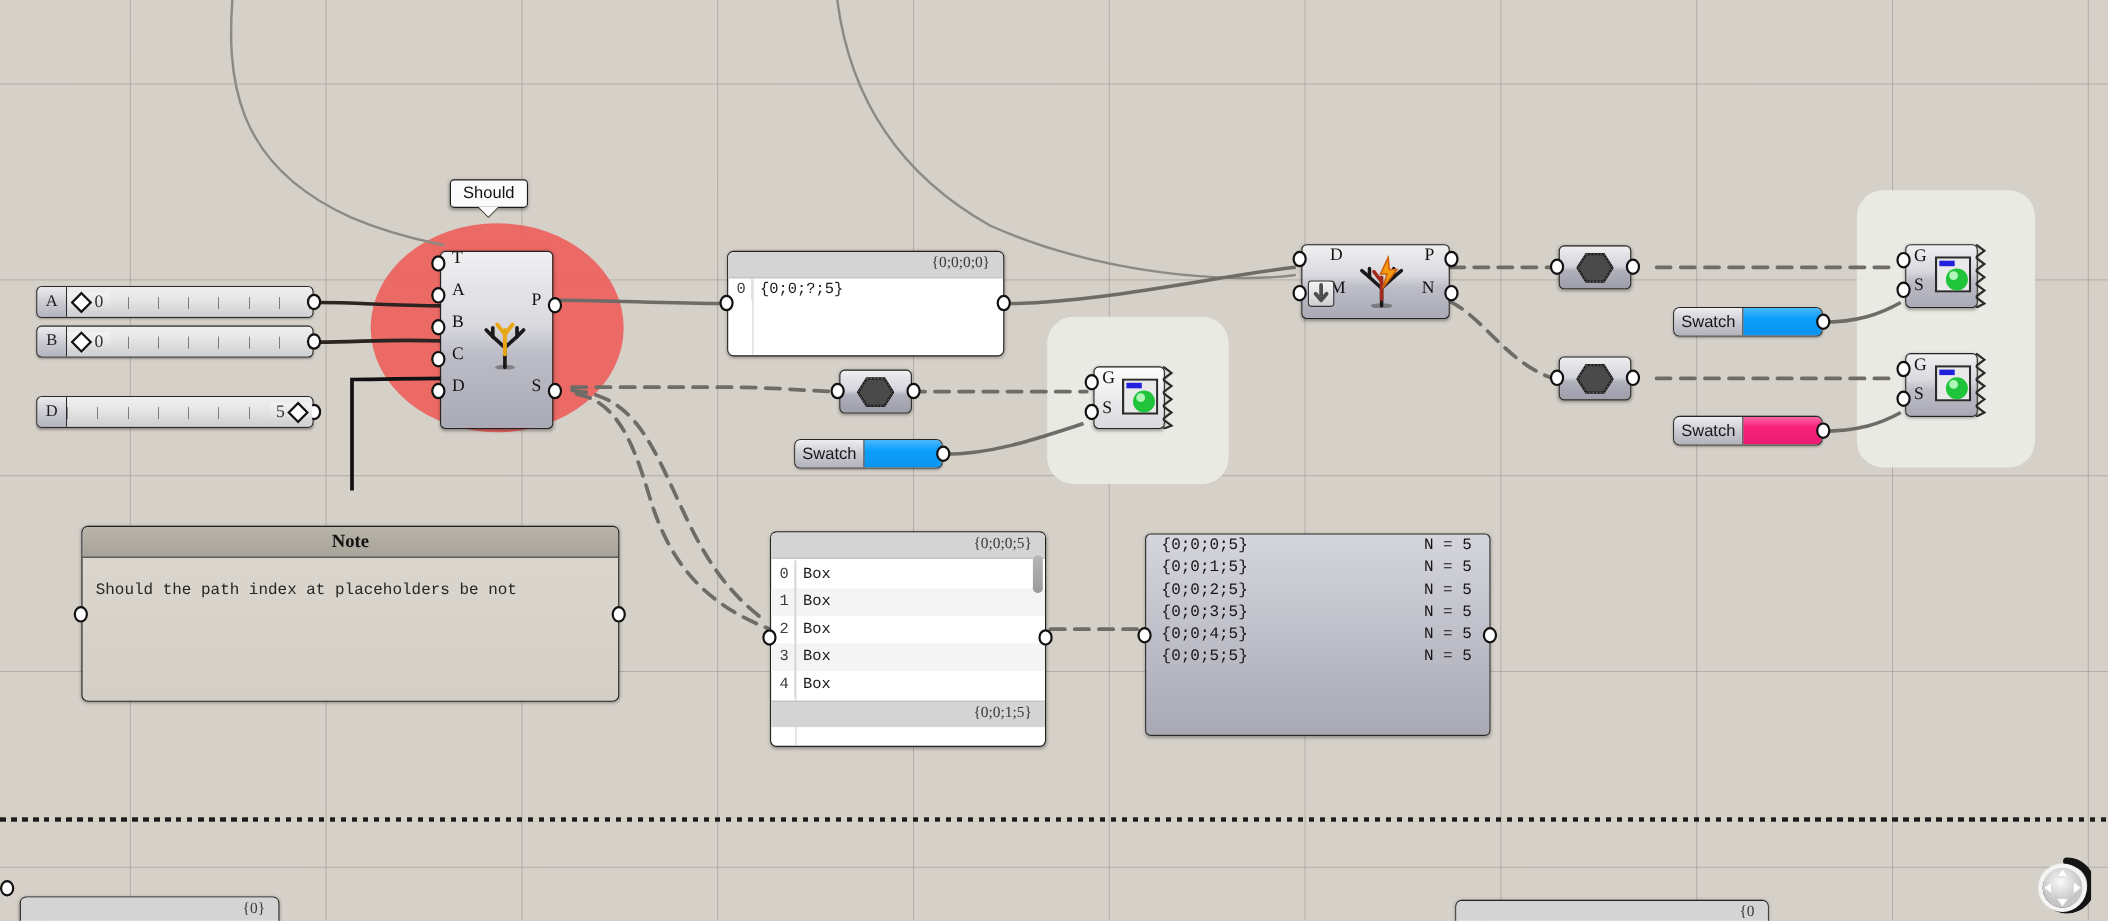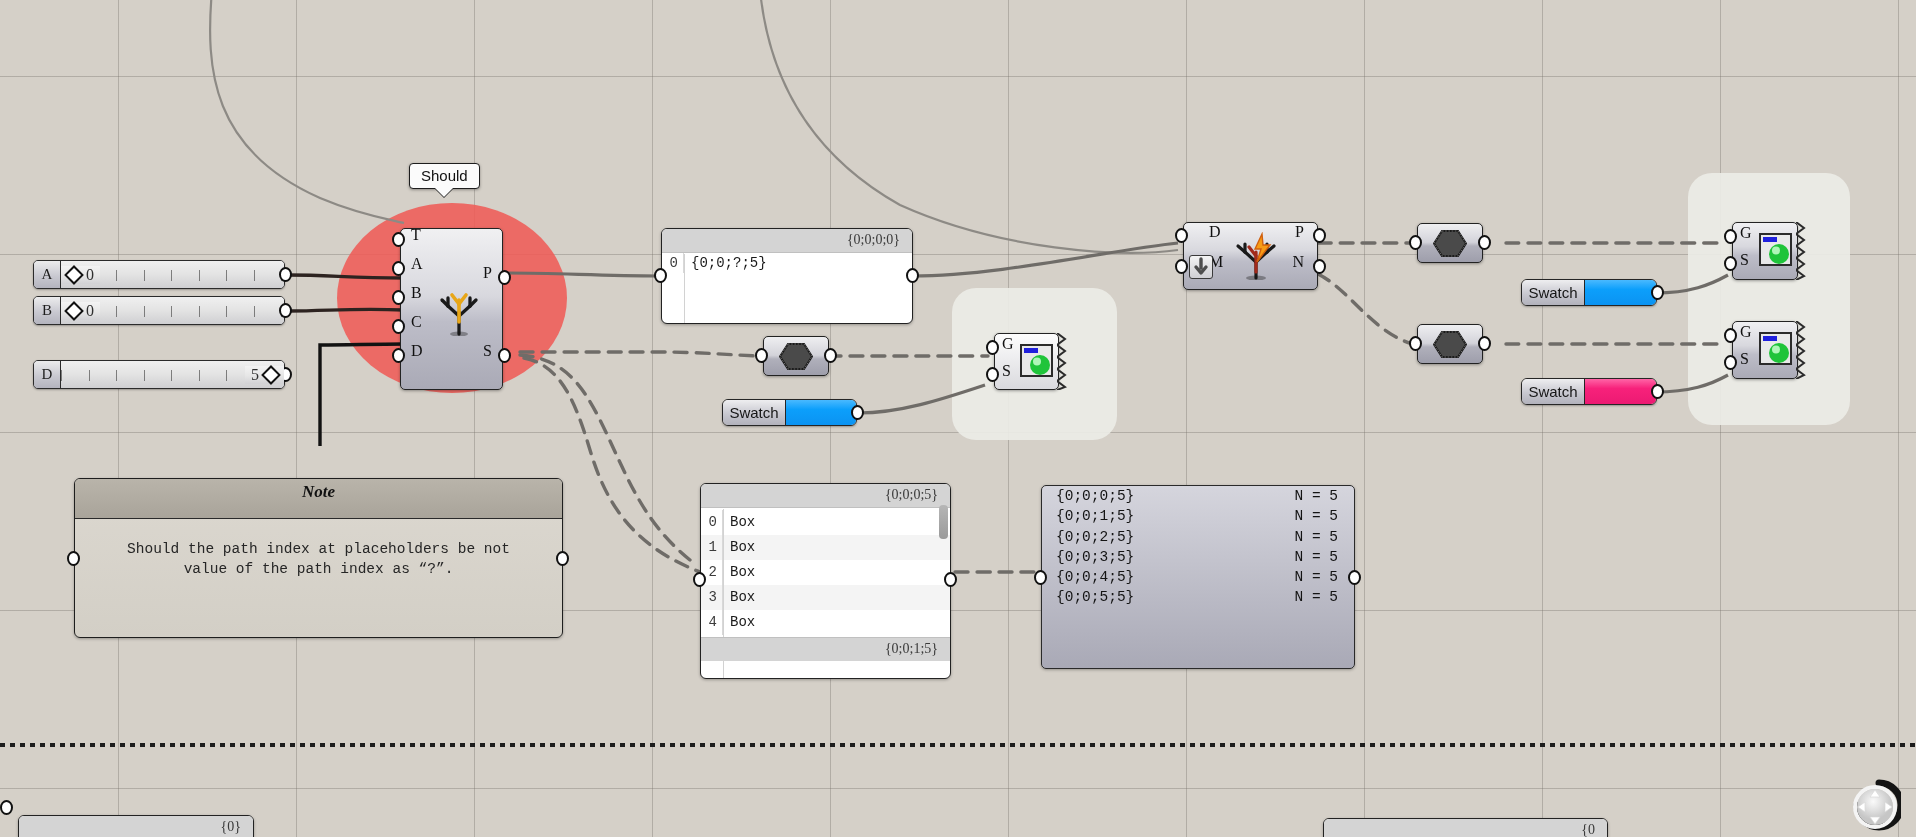--- a/index.html
+++ b/index.html
@@ -112,26 +112,26 @@
 
   
   .note{
     position:absolute;border:1.8px solid #1e1e1e;border-radius:6px;
     background:linear-gradient(to bottom,#dcd8d0,#d3cfc6);
     box-sizing:border-box;overflow:hidden;box-shadow:0 1px 3px rgba(0,0,0,.3);
   }
   .note .nhead{
     background:linear-gradient(to bottom,#b9b4aa,#a9a49a);
     border-bottom:1.6px solid #2a2a2a;
-    text-align:center;font-style:italic;font-weight:bold;
+    text-align:center;font-weight:bold;
     font-family:"Liberation Serif",serif;font-size:17px;color:#111;
-    padding:3px 0 16px;
+    padding:3px 0 4px;
   }
   .note .nbody{
-    padding:20px 12px 0;text-align:center;
+    padding:20px 12px 0;
     font-family:"Liberation Mono","DejaVu Sans Mono",monospace;
     font-size:14.5px;color:#262626;line-height:20px;
   }
 
   
   .branchpanel{
     position:absolute;border:1.7px solid #2a2a2a;border-radius:5px;
     background:linear-gradient(to bottom,#d5d5dd,#a9a9b6);
     box-sizing:border-box;overflow:hidden;
     box-shadow:0 1px 3px rgba(0,0,0,.3);
@@ -359,21 +359,20 @@
       <span class="cell">{0;0;?;5}</span>
     </div>
   </div>
   <div class="port in" style="left:654px;top:268px;"></div>
   <div class="port out" style="left:906px;top:268px;"></div>
 
   <div class="note" style="left:74px;top:478px;width:489px;height:160px;">
     <div class="nhead">Note</div>
     <div class="nbody">
       <div>Should the path index at placeholders be not</div>
-      <div>value of the path index as “?”.</div>
     </div>
   </div>
   <div class="port in" style="left:67px;top:551px;"></div>
   <div class="port out" style="left:556px;top:551px;"></div>
 
   <div class="panel" style="left:700px;top:483px;width:251px;height:196px;">
     <div class="gutter" style="top:25px;"></div>
     <div class="phead">{0;0;0;5}</div>
     <div class="pscroll"></div>
     <div style="padding:2px 0 2px;">

